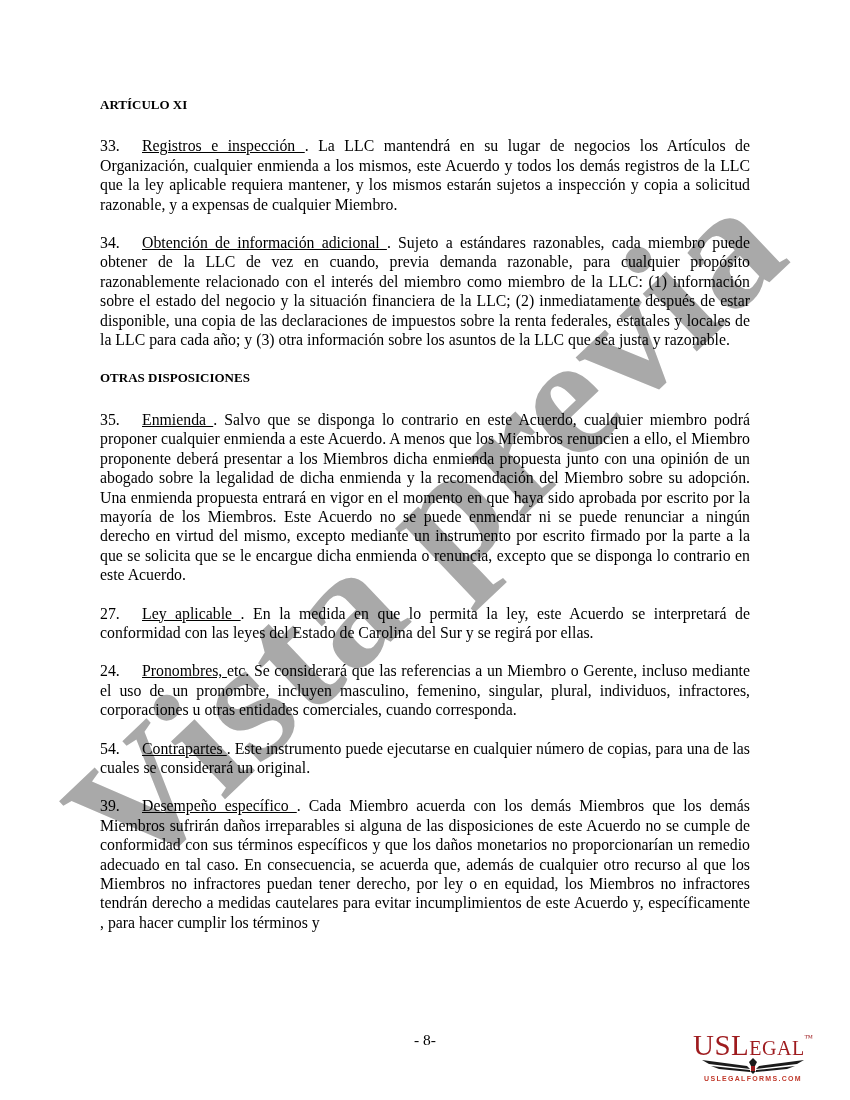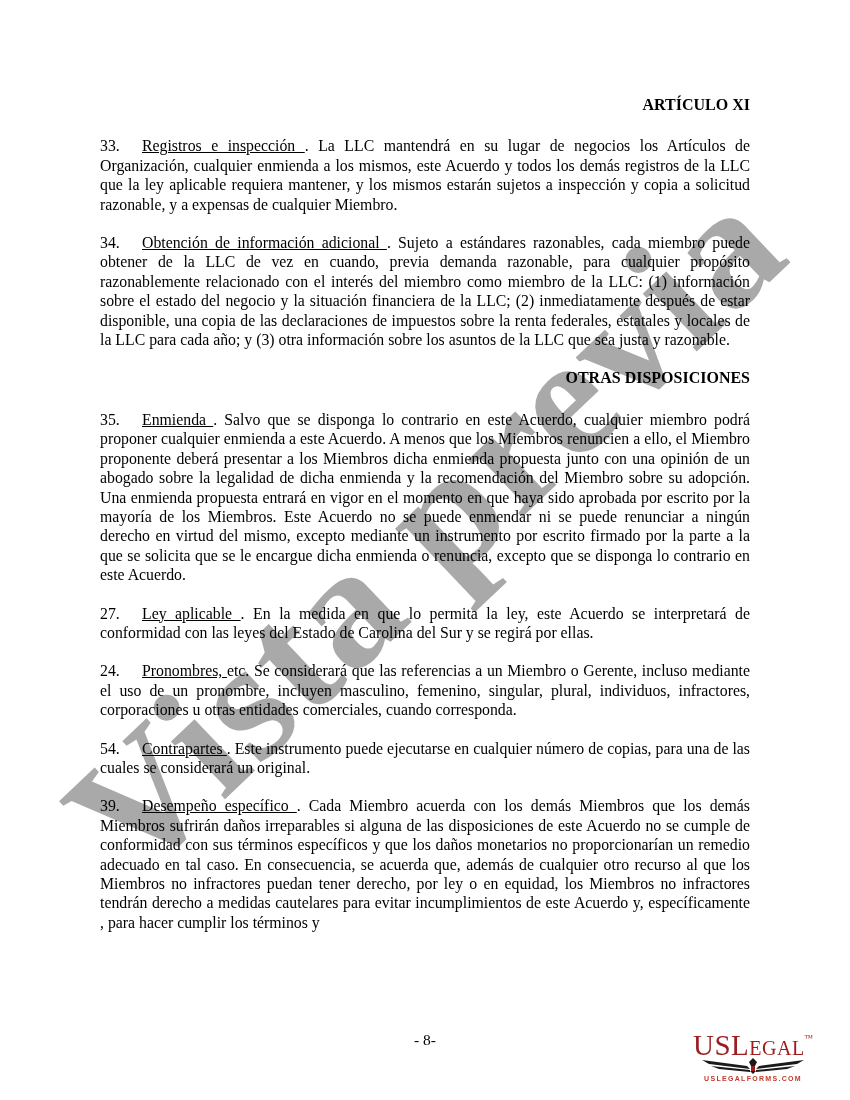--- a/index.html
+++ b/index.html
@@ -31,23 +31,23 @@
   .content {
     position: absolute;
     left: 100px;
     top: 95px;
     width: 650px;
     z-index: 2;
     font-size: 15.8px;
     line-height: 19.4px;
   }
   .sec-title {
-    text-align: right;
+    text-align: left;
     font-weight: bold;
-    font-size: 16px;
+    font-size: 13px;
     line-height: 19.4px;
     margin: 0 0 22px 0;
   }
   .para {
     text-align: justify;
     margin: 0 0 19px 0;
   }
   .pnum { display: inline-block; width: 42px; }
   .phead { text-decoration: underline; }
   

